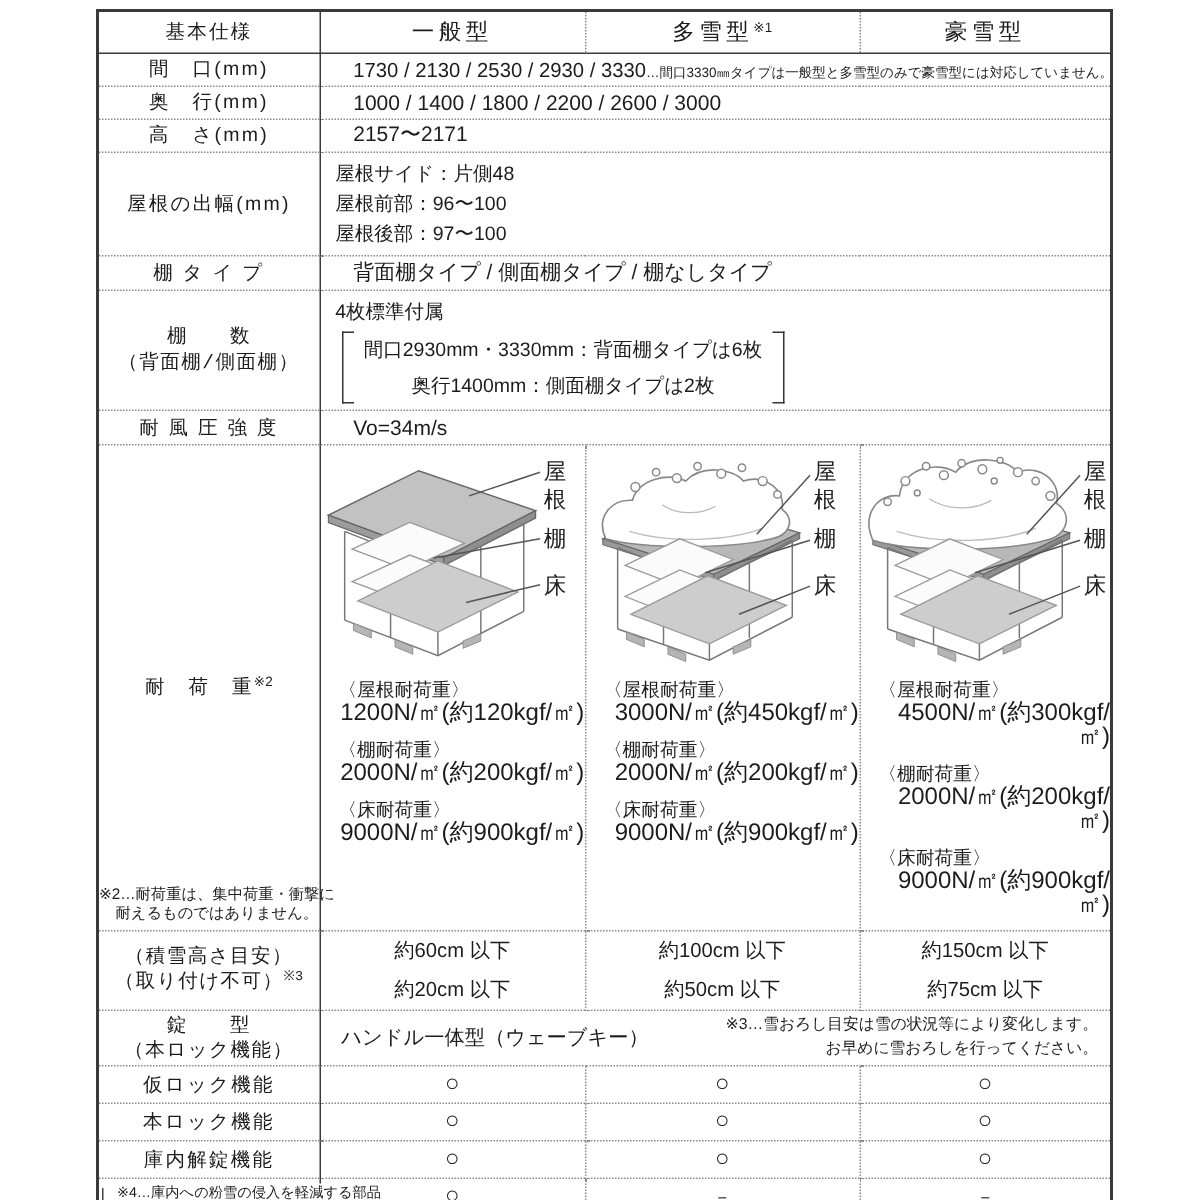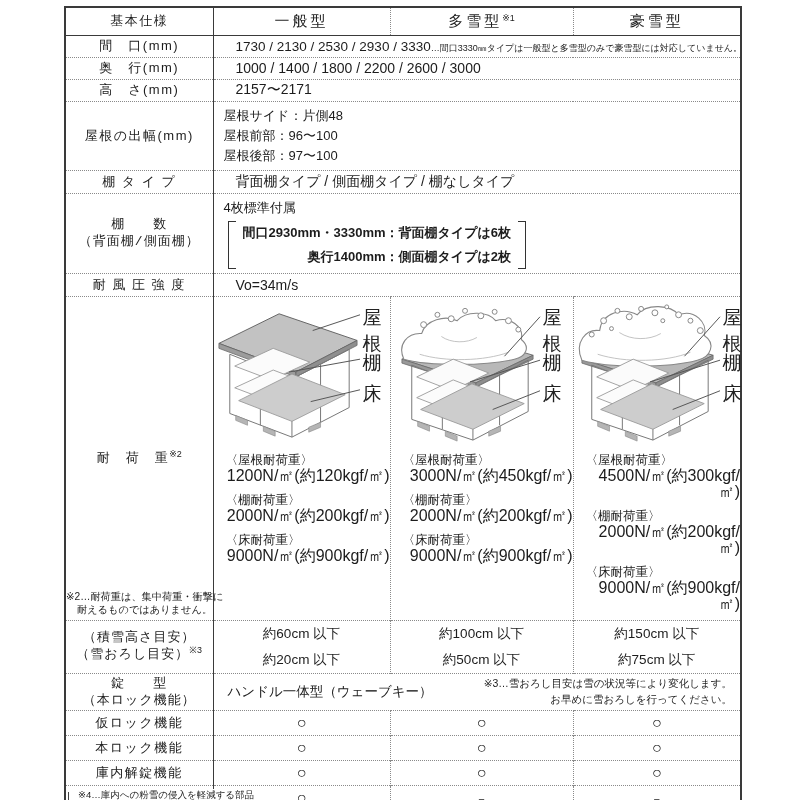--- a/index.html
+++ b/index.html
@@ -17,25 +17,25 @@
   td.val{font-size:14px;text-align:left;padding-left:22px;}
   .valmain{font-size:13.5px;white-space:nowrap;}
   .valnote{font-size:9px;letter-spacing:0;white-space:nowrap;}
   .lines{padding:4px 0 4px 10px;font-size:13px;line-height:20px;text-align:left;}
   .lbl2{font-size:13px;line-height:17px;letter-spacing:1px;font-family:Liberation Mono, monospace;}
   .tanasu{padding:5px 0 4px 10px;text-align:left;}
   .tanasu .t1{font-size:13px;margin-bottom:4px;}
   .brwrap{display:flex;align-items:stretch;margin-left:4px;width:fit-content;}
   .br-l{width:7px;border:1.5px solid #333;border-right:none;margin-right:7px;}
   .br-r{width:7px;border:1.5px solid #333;border-left:none;margin-left:7px;}
-  .brlines{font-size:13px;line-height:24px;text-align:right;font-weight:bold;}
+  .brlines{font-size:13px;line-height:24px;text-align:center;}
   td.loadcell{vertical-align:top;}
   .fig{position:relative;width:176px;height:148px;margin:3px auto 0;}
   .fig svg{position:absolute;left:0;top:0;}
-  .figlabel{position:absolute;font-size:19px;color:#222;}
+  .figlabel{position:absolute;font-size:15px;color:#222;}
   .fl-roof{left:149px;top:5px;}
   .fl-shelf{left:149px;top:50px;}
   .fl-floor{left:149px;top:81px;}
   .loads{padding:4px 0 0 12px;text-align:left;}
   .loadblock{margin-bottom:8px;}
   .lhead{font-size:12.5px;line-height:16px;}
   .lval{font-size:16px;line-height:16px;letter-spacing:0;text-align:right;}
   .note2{position:absolute;left:0px;bottom:3px;width:170px;text-align:left;font-size:10.2px;line-height:1.32;letter-spacing:0;}
   .note2 .n2b{padding-left:11px;}
   td.snowcell{text-align:center;font-size:13.5px;}
@@ -297,21 +297,21 @@
                 <div class="lhead">〈床耐荷重〉</div>
                 <div class="lval">9000N/㎡(約900kgf/㎡)</div>
               </div>
           </div>
         </td>
       </tr>
 
       <tr class="rw" style="height:52px">
         <td class="lb">
           <div class="lbl2">（積雪高さ目安）</div>
-          <div class="lbl2"><span>（雪おろし目安）</span><span class="supmark">※3</span></div>
+          <div class="lbl2"><span>（取り付け不可）</span><span class="supmark">※3</span></div>
         </td>
         <td class="snowcell">
           <div class="snowline">約60cm 以下</div>
           <div class="snowline">約20cm 以下</div>
         </td>
         <td class="snowcell dl">
           <div class="snowline">約100cm 以下</div>
           <div class="snowline">約50cm 以下</div>
         </td>
         <td class="snowcell dl">

